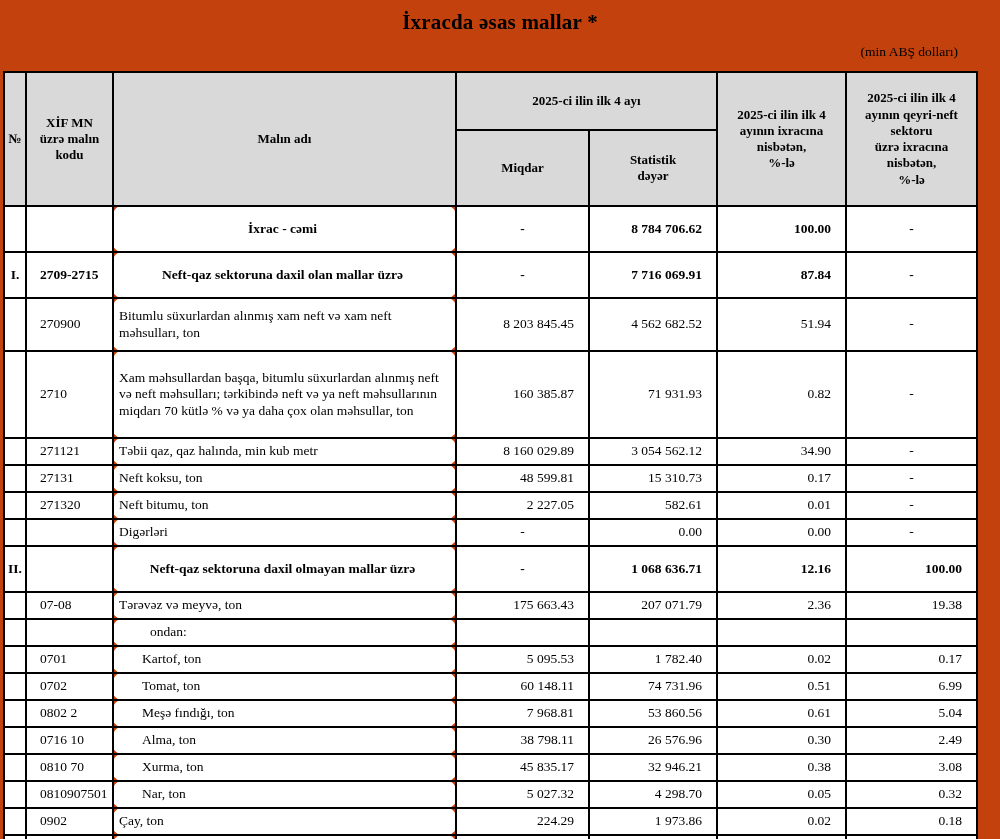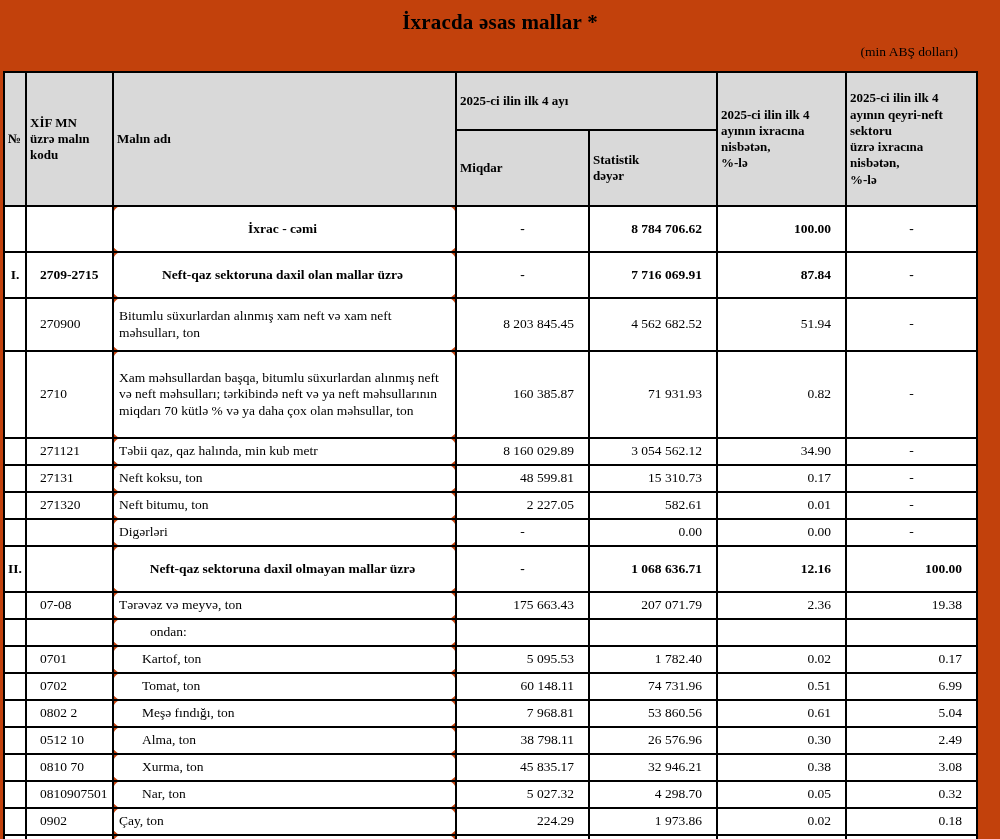--- a/index.html
+++ b/index.html
@@ -40,21 +40,21 @@
   th, td {
     border: 2px solid #000;
     vertical-align: middle;
     padding: 0;
     overflow: hidden;
   }
   thead th {
     background: #d9d9d9;
     font-weight: bold;
     font-size: 13px;
-    text-align: left;
+    text-align: center;
     line-height: 1.25;
     padding: 2px 3px;
   }
   thead tr.h1 { height: 58px; }
   thead tr.h2 { height: 76px; }
   .pre { white-space: pre-line; margin-left: 36px; }
   tbody td {
     font-size: 13.5px;
     height: 21px;
     line-height: 1.2;
@@ -236,21 +236,21 @@
           <td class="c-no"></td>
           <td class="c-code">0802 2</td>
           <td class="c-name">Meşə fındığı, ton</td>
           <td class="c-qty num">7 968.81</td>
           <td class="c-val num">53 860.56</td>
           <td class="c-pct num">0.61</td>
           <td class="c-pnon num">5.04</td>
         </tr>
         <tr class="subitem">
           <td class="c-no"></td>
-          <td class="c-code">0512 10</td>
+          <td class="c-code">0716 10</td>
           <td class="c-name">Alma, ton</td>
           <td class="c-qty num">38 798.11</td>
           <td class="c-val num">26 576.96</td>
           <td class="c-pct num">0.30</td>
           <td class="c-pnon num">2.49</td>
         </tr>
         <tr class="subitem">
           <td class="c-no"></td>
           <td class="c-code">0810 70</td>
           <td class="c-name">Xurma, ton</td>

